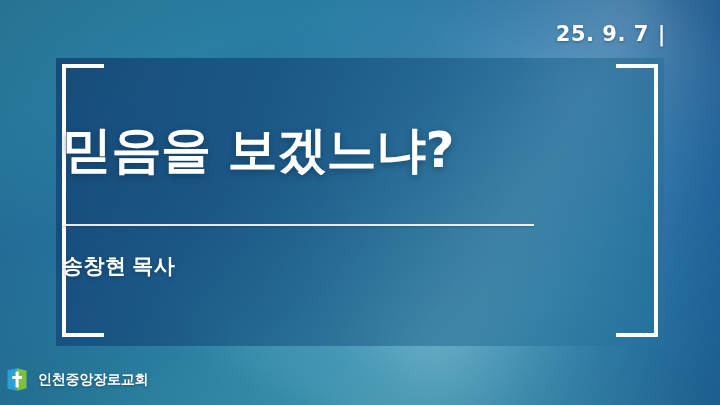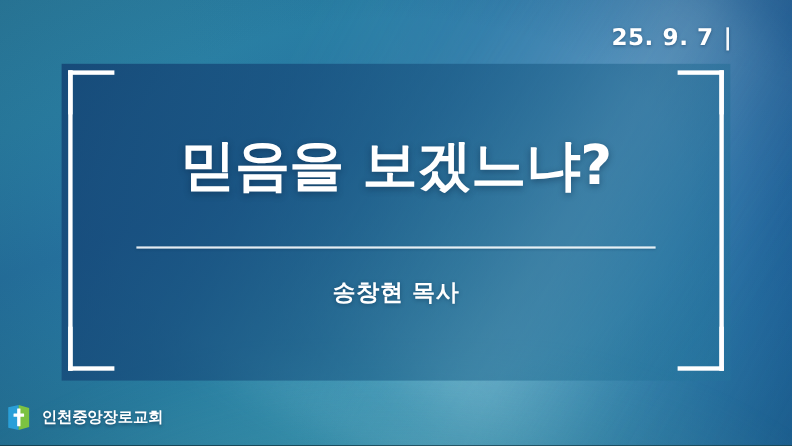--- a/index.html
+++ b/index.html
@@ -149,21 +149,21 @@
 
   
   .title-block {
     position: absolute;
     left: 62px;
     top: 64px;
     width: 596px;
     height: 273px;
     display: flex;
     flex-direction: column;
-    align-items: center;
+    align-items: flex-start;
     justify-content: center;
   }
   .sermon-title {
     color: #ffffff;
     font-size: 50px;
     font-weight: bold;
     letter-spacing: -0.5px;
     text-align: center;
     line-height: 1.12;
     text-shadow: 0 2px 7px rgba(8,34,62,0.45);
@@ -177,20 +177,21 @@
     box-shadow: 0 1px 2px rgba(10,40,70,0.25);
   }
   .speaker {
     color: #ffffff;
     font-size: 21px;
     font-weight: bold;
     letter-spacing: 0.5px;
     text-align: center;
     text-shadow: 0 1px 4px rgba(8,34,62,0.40);
     margin: 0;
+    font-family: Liberation Serif, serif;
   }
 
   
   .footer-logo {
     position: absolute;
     left: 5px;
     bottom: 13px;
     display: flex;
     align-items: center;
     gap: 8px;

